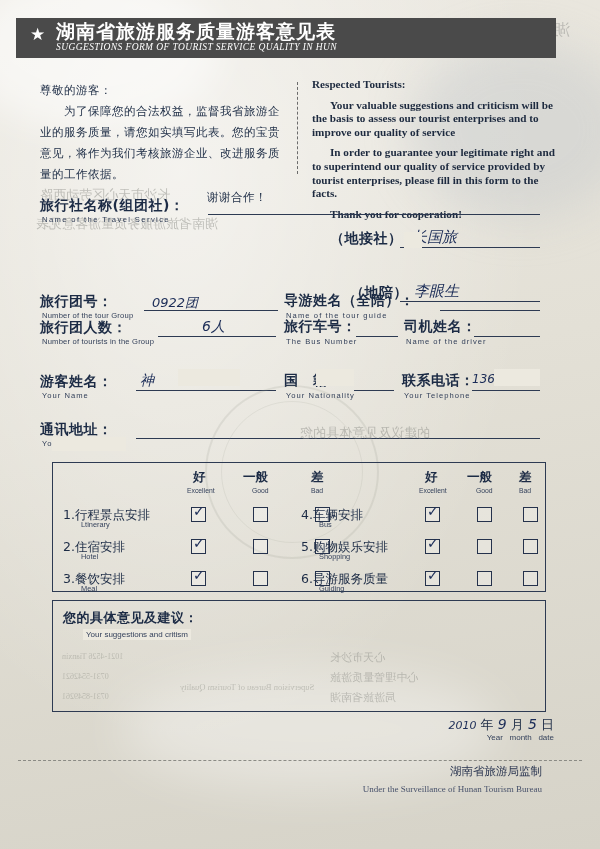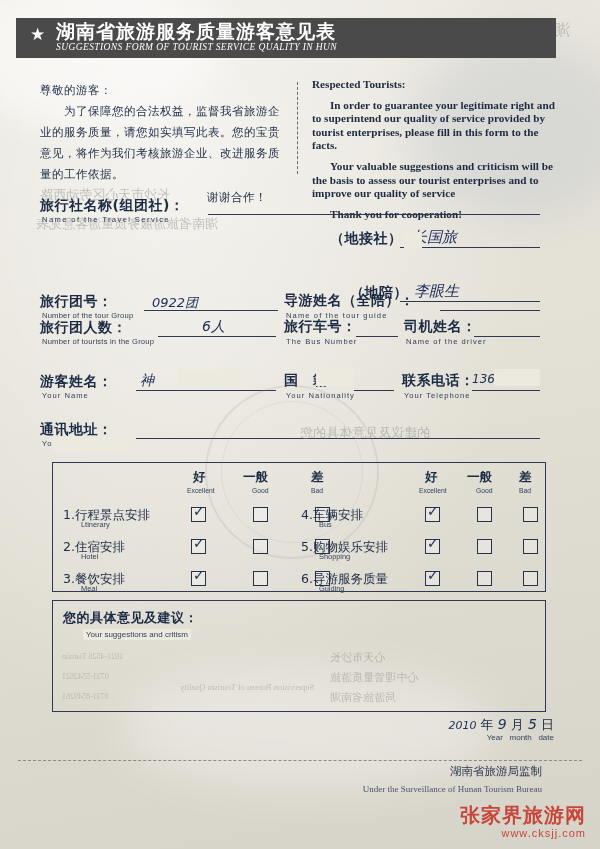--- a/index.html
+++ b/index.html
@@ -180,22 +180,22 @@
   <div class="inst-left">
     <span>尊敬的游客：</span>
     <span class="ind">为了保障您的合法权益，监督我省旅游企业的服务质量，请您如实填写此表。您的宝贵意见，将作为我们考核旅游企业、改进服务质量的工作依据。</span>
     <span class="thanks">谢谢合作！</span>
   </div>
 
   <div class="divider-v"></div>
 
   <div class="inst-right">
     <p>Respected Tourists:</p>
+    <p class="ind">Your valuable suggestions and criticism will be the basis to assess our tourist enterprises and to improve our quality of service</p>
     <p class="ind">In order to guarantee your legitimate right and to superintend our quality of service provided by tourist enterprises, please fill in this form to the facts.</p>
-    <p class="ind">Your valuable suggestions and criticism will be the basis to assess our tourist enterprises and to improve our quality of service</p>
     <p class="ind">Thank you for cooperation!</p>
   </div>
 
   <div class="bleed" style="left:40px;top:186px;font-size:13px;">长沙市天心区劳动西路</div>
   <div class="bleed" style="left:36px;top:215px;font-size:13px;">湖南省旅游服务质量游客意见表</div>
 
   <div class="row" style="top:196px;">
     <span class="lbl-cn">旅行社名称(组团社)：</span>
     <span class="lbl-en" style="position:absolute;left:2px;top:19px;width:170px;letter-spacing:1.4px;">Name of the Travel Service</span>
     <div class="uline" style="position:absolute;left:168px;top:18px;width:332px;"></div>
@@ -362,18 +362,14 @@
   <div class="date-en">
     <span>Year</span>&nbsp;&nbsp;
     <span>month</span>&nbsp;&nbsp;
     <span>date</span>
   </div>
 
   <div class="footer-cn">湖南省旅游局监制</div>
   <div class="footer-en">Under the Surveillance of Hunan Tourism Bureau</div>
   <div class="hr-bottom"></div>
 
-  <div class="wm-site">
-    <span class="cn">张家界旅游网</span>
-    <span class="url">www.cksjj.com</span>
-  </div>
 
 </div>
 
 </body></html>

